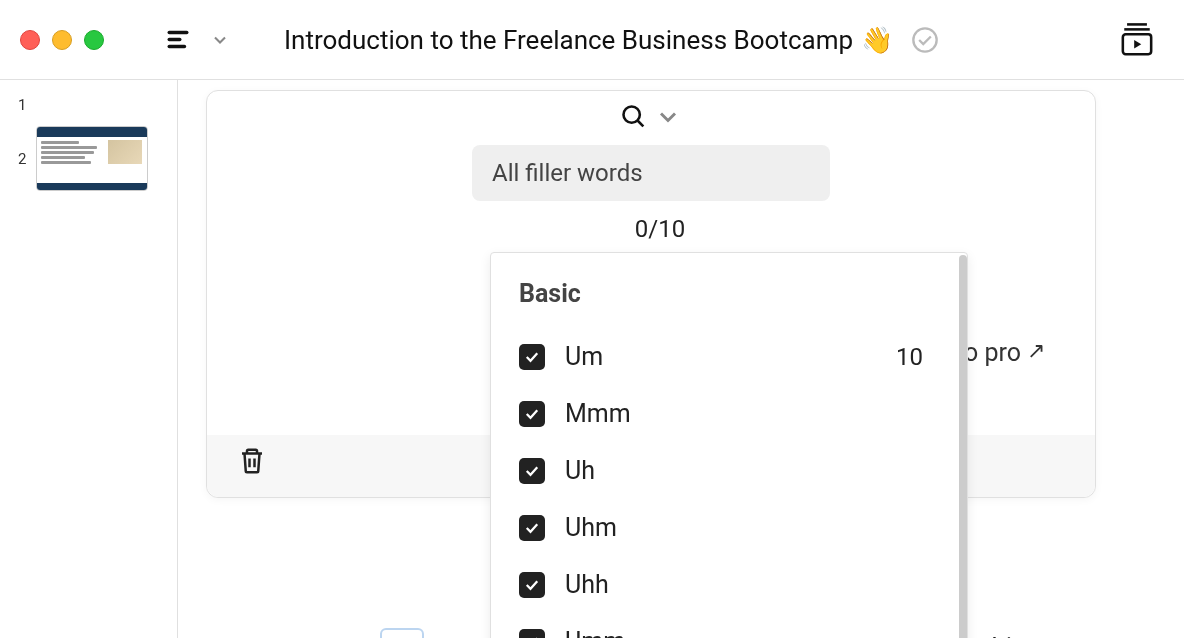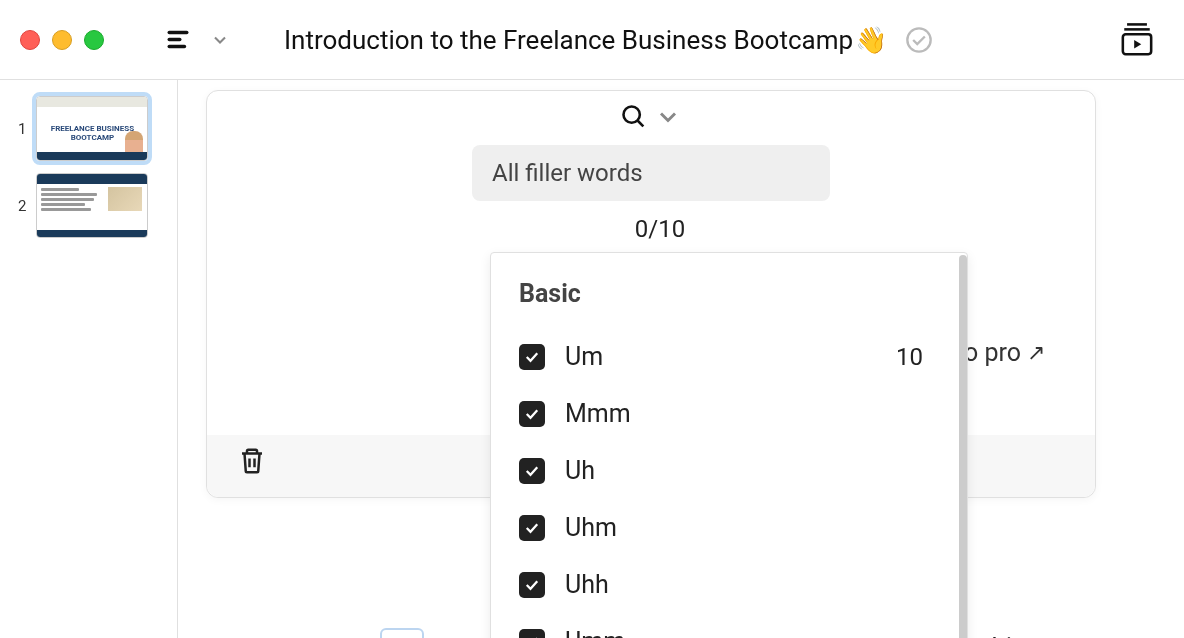--- a/index.html
+++ b/index.html
@@ -59,21 +59,21 @@
   justify-content: center;
   color: #666;
 }
 
 .title {
   margin-left: 50px;
   font-size: 26px;
   color: #111;
   display: flex;
   align-items: center;
-  gap: 2px;
+  gap: 8px;
 }
 .wave { font-size: 26px; }
 
 .check-circle {
   margin-left: 18px;
   width: 28px;
   height: 28px;
 }
 
 .titlebar-right {
@@ -288,21 +288,20 @@
   color: #222;
 }
 
 .pro-row {
   position: absolute;
   left: 786px;
   top: 258px;
   font-size: 25px;
   color: #333;
   display: flex;
-  align-items: center;
   gap: 6px;
 }
 .pro-arrow { font-size: 22px; }
 
 .dropdown {
   position: absolute;
   left: 312px;
   top: 172px;
   width: 478px;
   background: #fff;
@@ -427,28 +426,20 @@
           <polygon points="10 12 15 15 10 18" fill="#111" stroke="none"></polygon>
         </svg>
       </div>
     </div>
   </div>
 
   <div class="main">
     <div class="sidebar">
       <div class="thumb-row">
         <div class="thumb-num">1</div>
-        <div class="thumb selected">
-          <div class="thumb1-top"></div>
-          <div class="thumb1-body">
-            <div class="thumb1-text">FREELANCE BUSINESS BOOTCAMP</div>
-            <div class="thumb1-person"></div>
-          </div>
-          <div class="thumb1-bottom"></div>
-        </div>
       </div>
       <div class="thumb-row">
         <div class="thumb-num">2</div>
         <div class="thumb">
           <div class="thumb2-top"></div>
           <div class="thumb2-body">
             <div class="thumb2-lines">
               <div class="thumb2-line" style="width:60%"></div>
               <div class="thumb2-line" style="width:90%"></div>
               <div class="thumb2-line" style="width:85%"></div>

